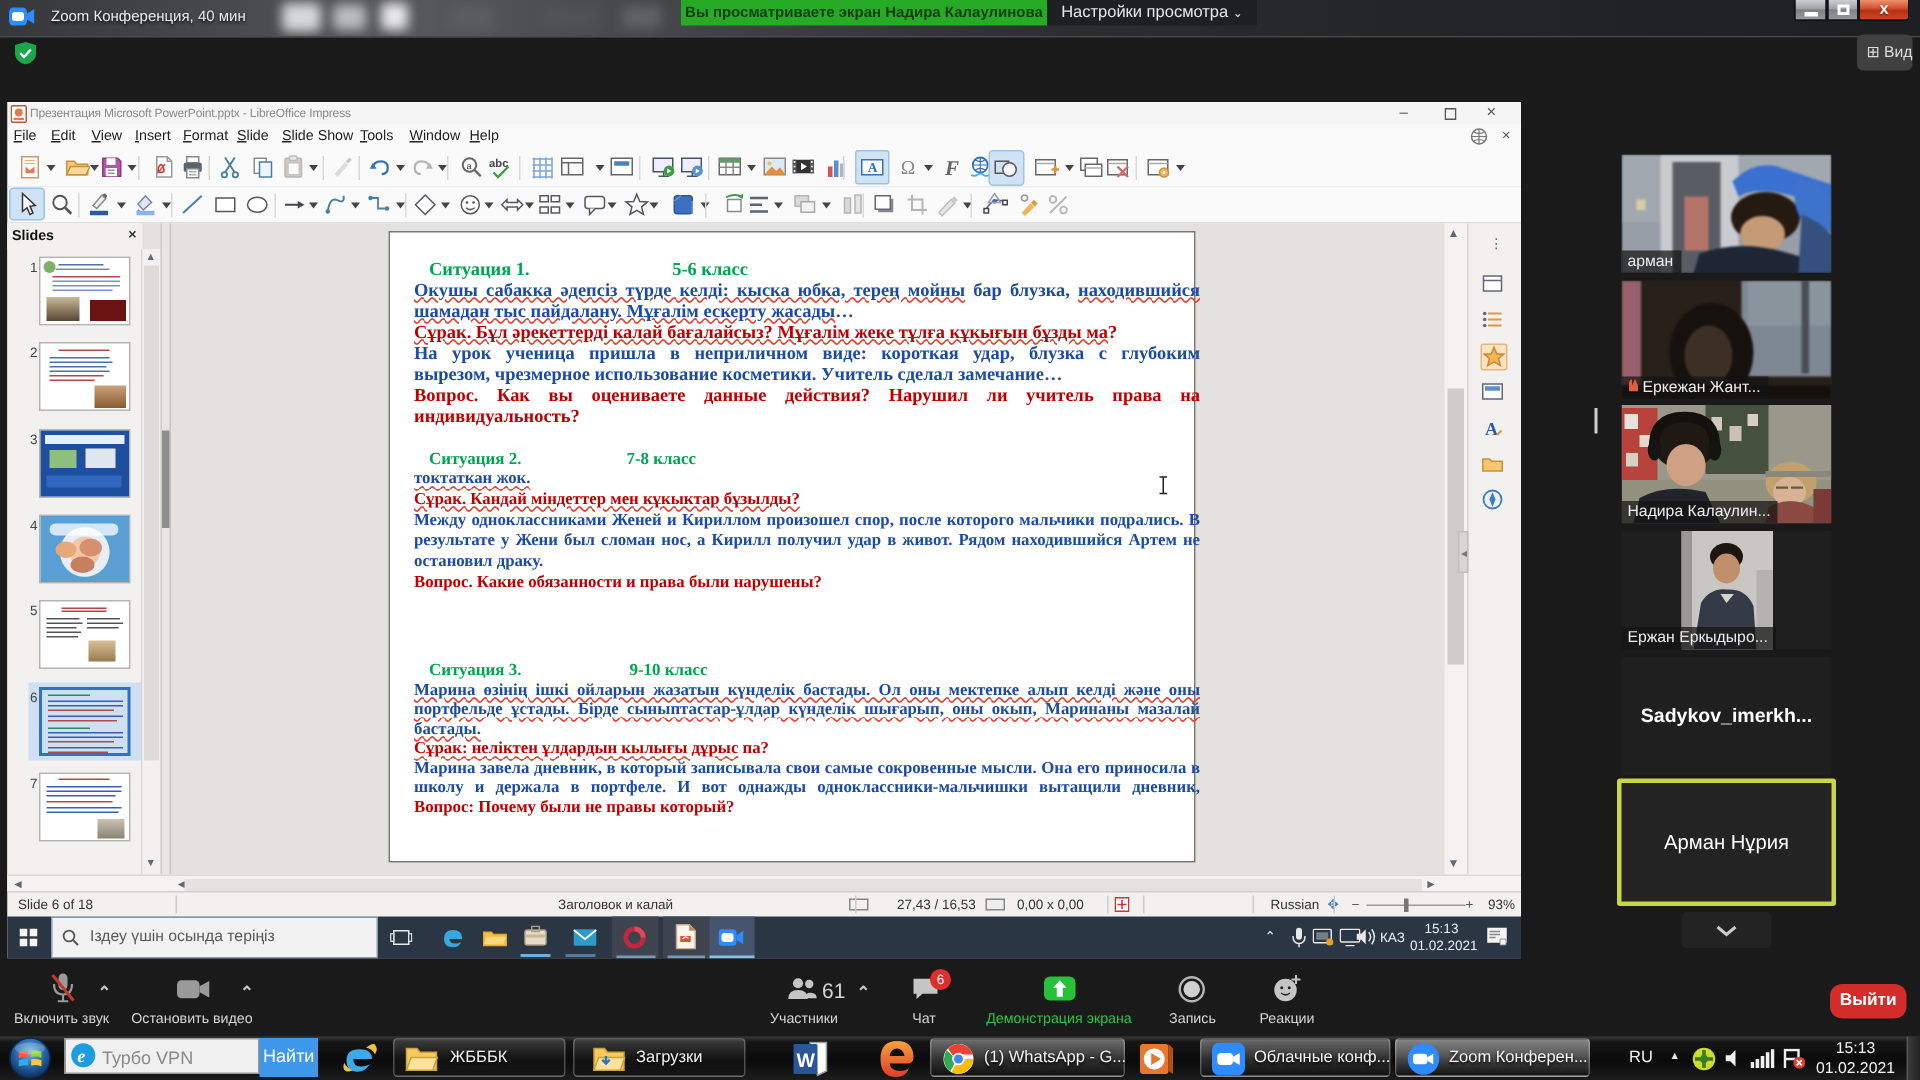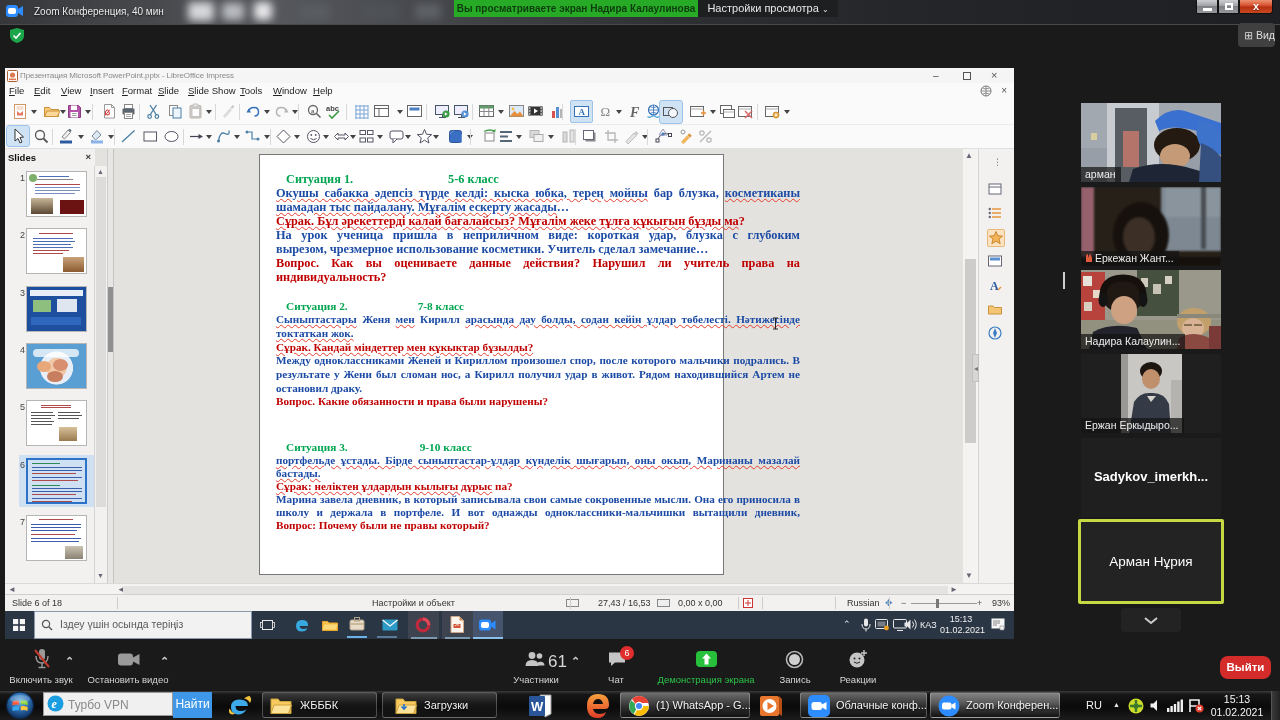--- a/index.html
+++ b/index.html
@@ -38,21 +38,21 @@
 .drop { position:absolute; width:0; height:0; border-left:3px solid transparent; border-right:3px solid transparent; border-top:4px solid #444; top:11px; }
 
 
 #lobody { left:0; top:81px; width:1009px; height:445px; background:#e4e2df; }
 #slidespanel { left:0; top:0; width:90px; height:445px; background:#f2f1f0; border-right:1px solid #d5d5d5; }
 #panelhdr { left:0; top:0; width:90px; height:17px; background:#f2f1f0; font-size:9.5px; font-weight:bold; color:#111; }
 #pscroll { left:90px; top:17px; width:12px; height:417px; background:#f2f1f0; }
 #pscrollthumb { left:91px; top:28px; width:10px; height:330px; background:#dddcdb; }
 #splitter { left:102px; top:0; width:7px; height:445px; background:#e8e6e4; border-left:1px solid #cccccc; border-right:1px solid #c4c4c4; }
 #canvas { left:109px; top:0; width:849px; height:434px; background:#e4e2df; }
-#slidepage { left:145px; top:5px; width:465px; height:421px; background:#fff; border:1px solid #777; }
+#slidepage { left:145px; top:5px; width:538px; height:421px; background:#fff; border:1px solid #777; }
 .stx { position:absolute; left:16px; width:524px; font-family:"Liberation Serif", serif; font-weight:bold; }
 .stx .h { color:#00A550; padding-left:10px; }
 .stx .b { color:#1c4ba5; }
 .stx .r { color:#c00000; }
 .stx .j { text-align:justify; text-align-last:justify; white-space:normal; }
 .stx .l { text-align:left; }
 .tab { display:inline-block; }
 .sq { text-decoration:underline; text-decoration-style:wavy; text-decoration-color:#e53c2e; text-decoration-thickness:1px; text-underline-offset:1px; }
 #vscroll { left:958px; top:0; width:15px; height:434px; background:#f4f3f2; }
 #vthumb { left:960px; top:110px; width:11px; height:184px; background:#cdcccb; }
@@ -557,40 +557,40 @@
           <div style="position:absolute;left:2px;top:406px;color:#667;font-size:7px;">▼</div>
         </div>
       <div class="abs" id="pscrollthumb"></div>
       <div class="abs" id="splitter">
           <div style="position:absolute;left:0px;top:138px;width:5px;height:65px;background:#8f8f8f;"></div>
         </div>
       <div class="abs" id="canvas">
         <div class="abs" id="slidepage">
           <div class="stx" style="top:16.5px;font-size:12.3px;line-height:14px;">
             <div class="h">Ситуация 1.<span class="tab" style="width:95px;"></span>5-6 класс</div>
-            <div class="j b"><span class="sq">Окушы сабакка әдепсіз түрде келді: кыска юбка, терең мойны</span> бар блузка, <span class="sq">косметиканы</span></div>
+            <div class="j b"><span class="sq">Окушы сабакка әдепсіз түрде келді: кыска юбка, терең мойны</span> бар блузка, <span class="sq">находившийся</span></div>
             <div class="l b"><span class="sq">шамадан тыс пайдалану. Мұғалім ескерту жасады</span>…</div>
             <div class="l r"><span class="sq">Сұрак. Бұл әрекеттерді калай бағалайсыз? Мұғалім жеке тұлға кұкығын бұзды ма</span>?</div>
             <div class="j b">На урок ученица пришла в неприличном виде: короткая удар, блузка с глубоким</div>
             <div class="l b">вырезом, чрезмерное использование косметики. Учитель сделал замечание…</div>
             <div class="j r">Вопрос. Как вы оцениваете данные действия? Нарушил ли учитель права на</div>
             <div class="l r">индивидуальность?</div>
           </div>
           <div class="stx" style="top:144.5px;font-size:11.2px;line-height:13.7px;">
             <div class="h" style="font-size:11.3px;">Ситуация 2.<span class="tab" style="width:70px;"></span>7-8 класс</div>
-            <div class="j b"><span class="sq">Сыныптастары</span> Женя <span class="sq">мен</span> Кирилл <span class="sq">арасында дау болды, содан кейін ұлдар төбелесті. Нәтижесінде</span></div>
             <div class="l b"><span class="sq">токтаткан жок.</span></div>
             <div class="l r"><span class="sq">Сұрак. Кандай міндеттер мен кұкыктар бұзылды?</span></div>
             <div class="j b">Между одноклассниками Женей и Кириллом произошел спор, после которого мальчики подрались. В</div>
             <div class="j b">результате у Жени был сломан нос, а Кирилл получил удар в живот. Рядом находившийся Артем не</div>
             <div class="l b">остановил драку.</div>
             <div class="l r">Вопрос. Какие обязанности и права были нарушены?</div>
           </div>
           <div class="stx" style="top:286px;font-size:11.2px;line-height:13.05px;">
             <div class="h" style="font-size:11.3px;">Ситуация 3.<span class="tab" style="width:72px;"></span>9-10 класс</div>
+            <div class="j b"><span class="sq">Марина өзінің ішкі ойларын жазатын күнделік бастады. Ол оны мектепке алып келді және оны</span></div>
             <div class="j b"><span class="sq">портфельде ұстады. Бірде сыныптастар-ұлдар күнделік шығарып, оны окып, Маринаны мазалай</span></div>
             <div class="l b"><span class="sq">бастады.</span></div>
             <div class="l r"><span class="sq">Сұрак: неліктен ұлдардын кылығы дұрыс</span> па?</div>
             <div class="j b">Марина завела дневник, в который записывала свои самые сокровенные мысли. Она его приносила в</div>
             <div class="j b">школу и держала в портфеле. И вот однажды одноклассники-мальчишки вытащили дневник,</div>
             <div class="l r">Вопрос: Почему были не правы который?</div>
           </div>
           <svg style="position:absolute;left:512px;top:162px;" width="7" height="13" viewBox="0 0 7 13">
               <path d="M1 1 H6 M3.5 1 V12 M1 12 H6" stroke="#222" stroke-width="1"></path>
             </svg>
@@ -637,21 +637,21 @@
               <circle cx="8" cy="8" r="6" fill="none" stroke="#3a7ec4" stroke-width="1.2"></circle>
               <path d="M8 3 L10 8 L8 13 L6 8 z" fill="#3a7ec4"></path>
             </svg></div>
           <div style="position:absolute;left:-7px;top:205px;width:7px;height:28px;background:#d8d6d4;border:1px solid #c0c0c0;"></div>
           <div style="position:absolute;left:-5px;top:215px;color:#777;font-size:8px;">◂</div>
         </div>
     </div>
     <div class="abs" id="lostatus">
       <div style="left:7px;">Slide 6 of 18</div>
         <div style="left:112px;top:2px;width:1px;height:12px;background:#ccc;position:absolute;"></div>
-      <div style="left:367px;">Настройки и объект</div>
+      <div style="left:367px;">Заголовок и калай</div>
       <div style="left:593px;">27,43 / 16,53</div>
       <div style="left:673px;">0,00 x 0,00</div>
       <div style="left:842px;">Russian</div>
       <div style="left:987px;">93%</div>
         <div style="left:561px;top:4px;width:13px;height:8px;border:1px solid #888;position:absolute;"></div>
         <div style="left:652px;top:4px;width:13px;height:8px;border:1px solid #888;position:absolute;background:#eee;"></div>
         <div style="left:738px;top:3px;width:10px;height:10px;position:absolute;"><svg width="10" height="10">
             <rect x="0.5" y="0.5" width="9" height="9" fill="#fff" stroke="#c33"></rect>
             <path d="M2 5 h6 M5 2 v6" stroke="#c33"></path>
           </svg></div>
@@ -837,21 +837,21 @@
         <path d="M15 4.5 L21.5 1 V12 L15 8.5 Z" fill="#9a9a9a"></path>
       </svg>
       <div class="chev" style="left:160px;top:16px;color:#c8c8c8;font-size:11px;">⌃</div>
       <div class="zlabel" style="left:85px;width:86px;">Остановить видео</div>
       <svg style="position:absolute;left:524px;top:12px;" width="22" height="16" viewBox="0 0 22 16">
         <circle cx="8" cy="4.5" r="3.4" fill="#c5c5c5"></circle>
         <path d="M1.5 15 Q1.5 9 8 9 Q14.5 9 14.5 15 Z" fill="#c5c5c5"></path>
         <circle cx="15.5" cy="5" r="2.8" fill="#c5c5c5"></circle>
         <path d="M12 14.5 Q13 10.5 16.5 10.8 Q20.5 11 20.5 14.5 Z" fill="#c5c5c5"></path>
       </svg>
-      <div style="position:absolute;left:548px;top:13px;color:#d6d6d6;font-size:17px;">61</div>
+      <div style="position:absolute;left:548px;top:13px;color:#d6d6d6;font-size:14px;">61</div>
       <div class="chev" style="left:571px;top:16px;color:#c8c8c8;font-size:11px;">⌃</div>
       <div class="zlabel" style="left:505px;width:62px;">Участники</div>
       <svg style="position:absolute;left:608px;top:12px;" width="20" height="17" viewBox="0 0 20 17">
         <path d="M1 1.5 H17 V11.5 H7 L3 15 V11.5 H1 Z" fill="#c5c5c5" rx="2"></path>
       </svg>
       <div style="position:absolute;left:620px;top:7px;width:14px;height:14px;border-radius:50%;background:#e02d2d;color:#fff;font-size:9px;text-align:center;line-height:14px;">6</div>
       <div class="zlabel" style="left:595px;width:42px;">Чат</div>
       <div style="position:absolute;left:696px;top:12px;width:21px;height:16px;border-radius:4px;background:#27c03a;"></div>
       <svg style="position:absolute;left:700px;top:14px;" width="13" height="12" viewBox="0 0 13 12">
         <path d="M6.5 0.5 L11 5.5 H8.5 V11.5 H4.5 V5.5 H2 Z" fill="#fff"></path>

